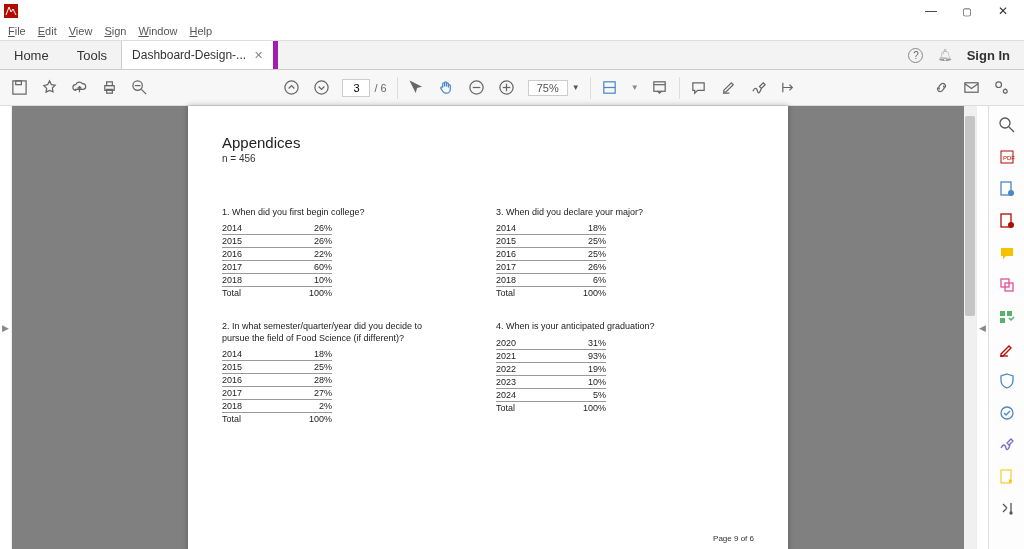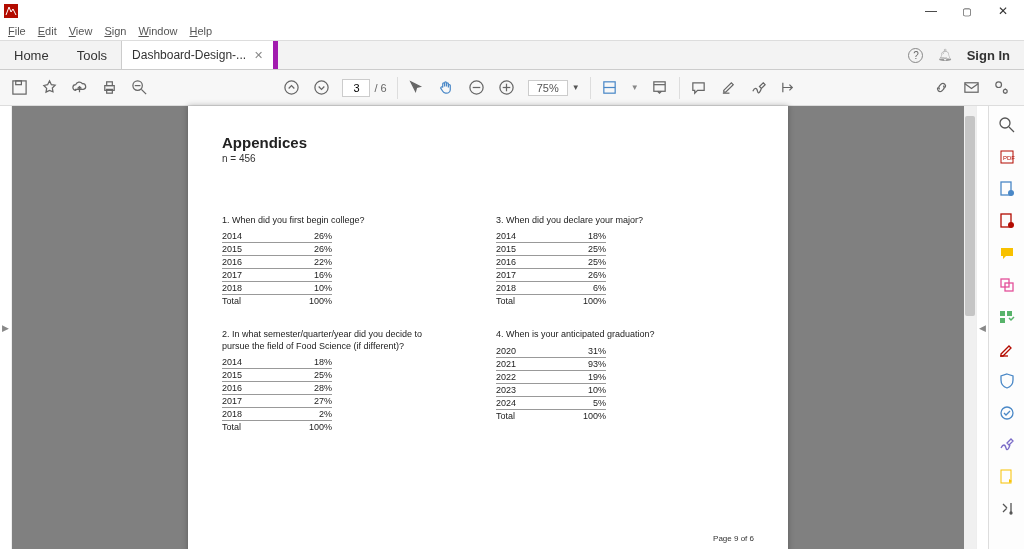--- a/index.html
+++ b/index.html
@@ -43,25 +43,25 @@
   .doc-area{ flex:1; background:#808080; display:flex; justify-content:center; position:relative;}
   .scroll-v{ width:12px; background:#f0f0f0; position:relative;}
   .scroll-v .thumb{ position:absolute; left:1px; right:1px; top:10px; height:200px; background:#c5c5c5; border-radius:2px;}
   .right-rail{ width:36px; background:#fdfdfd; border-left:1px solid #ddd; display:flex; flex-direction:column; align-items:center; gap:14px; padding-top:10px;}
   .rail-ic{ width:20px; height:20px; display:flex; align-items:center; justify-content:center;}
   .rail-ic svg{width:18px;height:18px;}
   .rail-spacer{flex:1;}
   .rail-collapse{ font-size:12px; color:#555; padding-bottom:8px;}
   
   .page { width:600px; background:#fff; margin-top:0; box-shadow:0 0 6px rgba(0,0,0,.3); padding:28px 34px 20px 34px; font-family:Arial,sans-serif; color:#222; position:relative; height:453px;}
-  .page h1{ font-size:15px; font-weight:700; margin:0 0 2px 0;}
+  .page h1{ font-size:15px; font-weight:400; margin:0 0 2px 0;}
   .page .sub{ font-size:10px; color:#333; margin-bottom:34px;}
   .page .cols{ display:flex; gap:44px;}
   .page .col{ width:230px;}
-  .q{ font-size:9px; margin:17px 0 4px 0; line-height:1.25;}
+  .q{ font-size:9px; margin:9px 0 4px 0; line-height:1.25;}
   .tbl{ width:110px; font-size:9px; border-collapse:collapse;}
   .tbl td{ padding:1px 0; border-bottom:.5px solid #999;}
   .tbl td:last-child{text-align:right;}
   .tbl tr.total td{ font-weight:400;border-bottom:none;}
   .block{ margin-bottom:22px;}
   .pagefoot{ position:absolute; bottom:16px; right:34px; font-size:8px; color:#333;}
 </style>
 </head>
 <body>
 
@@ -272,21 +272,21 @@
                   <tr>
                     <td>2015</td>
                     <td>26%</td>
                   </tr>
                   <tr>
                     <td>2016</td>
                     <td>22%</td>
                   </tr>
                   <tr>
                     <td>2017</td>
-                    <td>16%</td>
+                    <td>60%</td>
                   </tr>
                   <tr>
                     <td>2018</td>
                     <td>10%</td>
                   </tr>
                   <tr class="total">
                     <td>Total</td>
                     <td>100%</td>
                   </tr>
                 </tbody>

